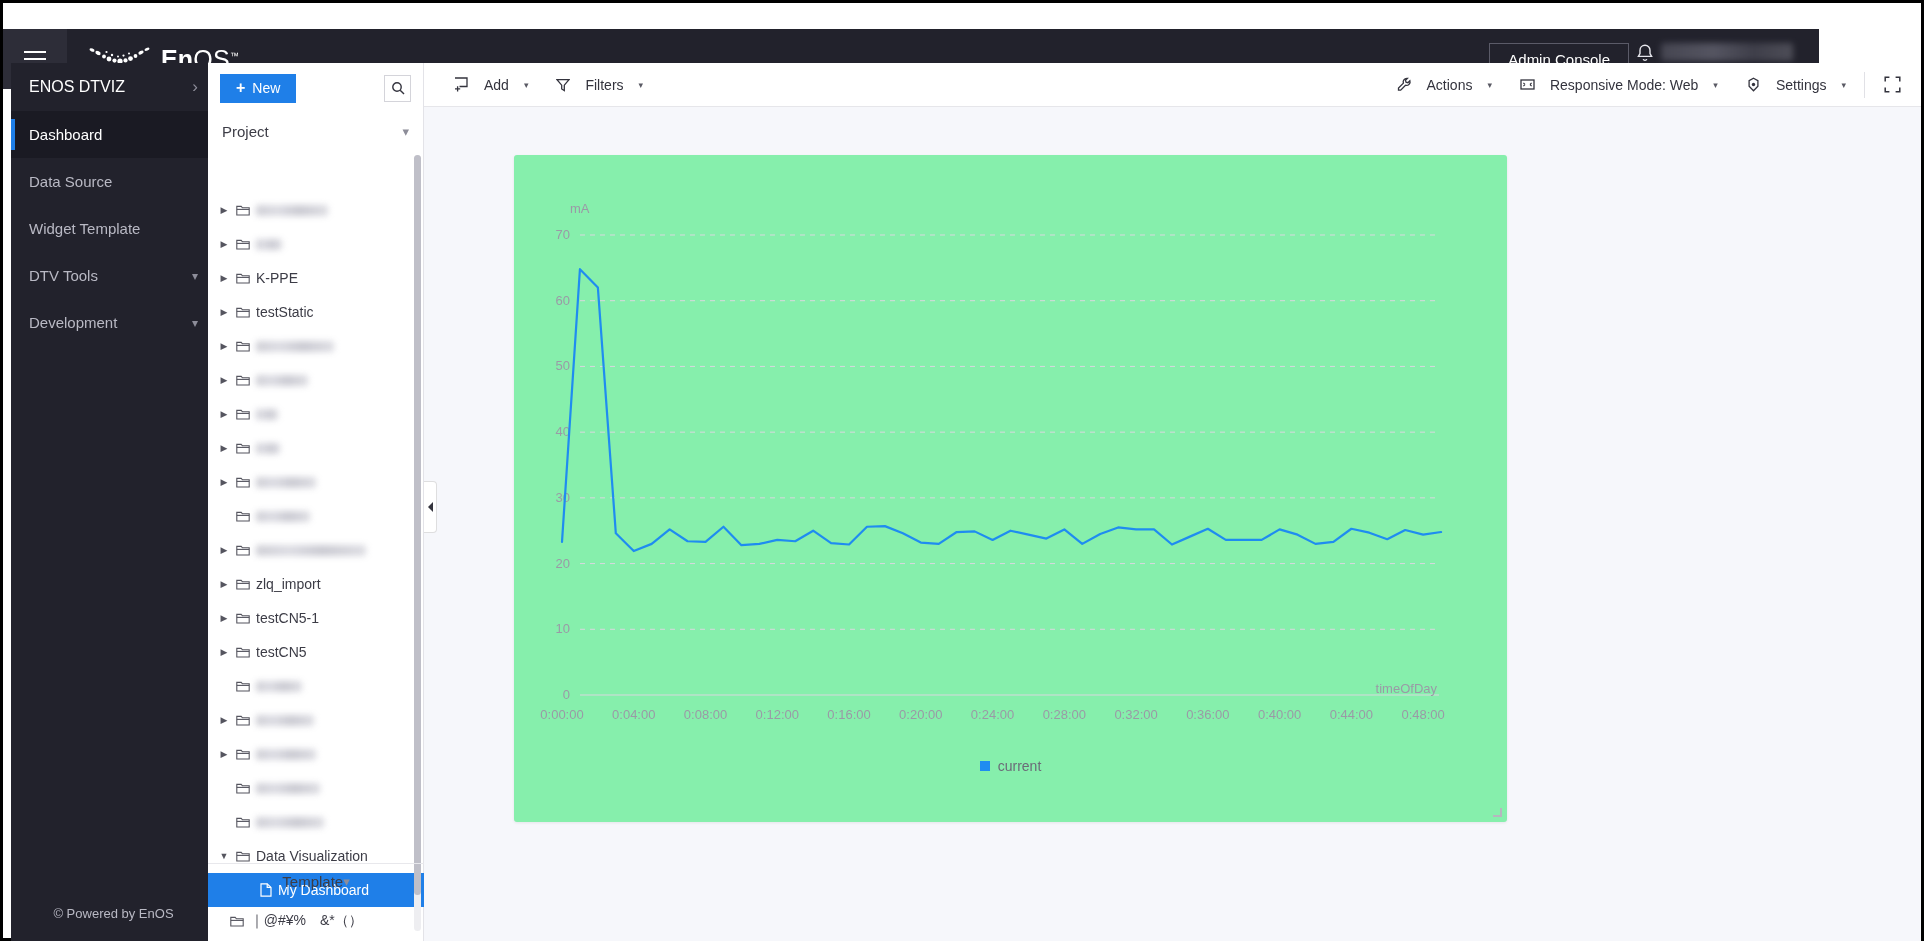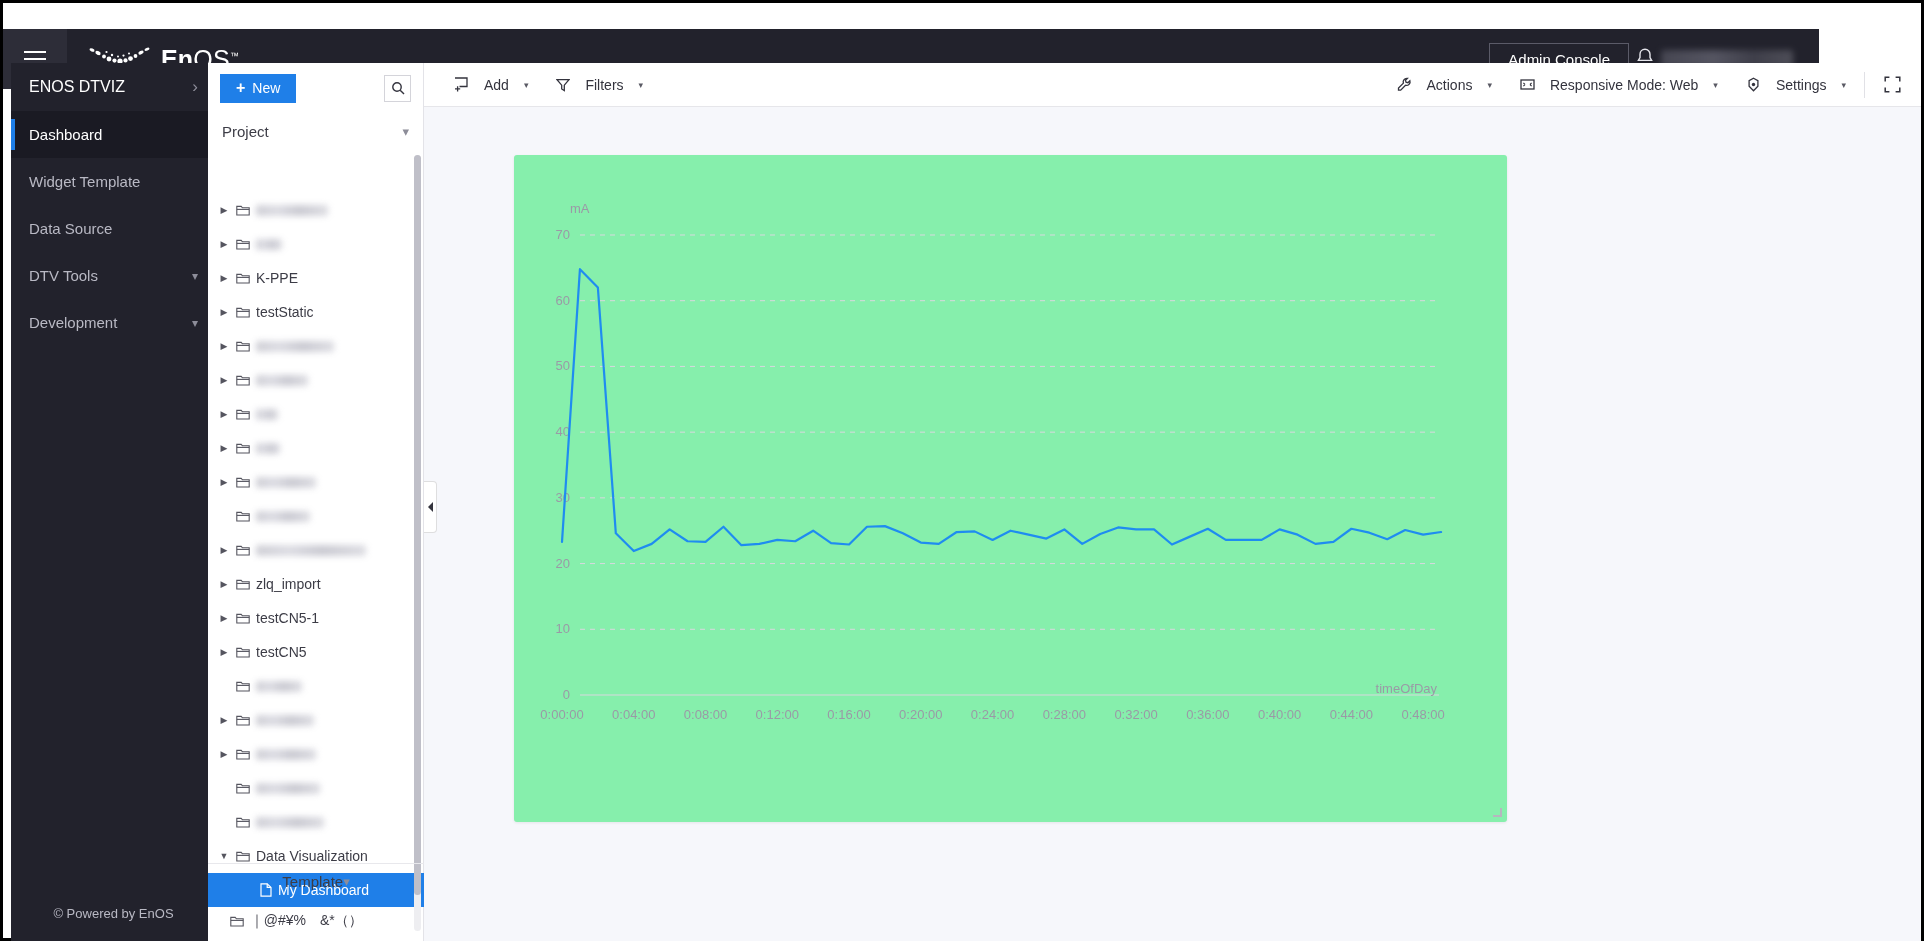--- a/index.html
+++ b/index.html
@@ -41,21 +41,21 @@
   .brand-mark { width: 62px; height: 26px; }
   .brand-text {
     color: #ffffff; font-size: 25px; letter-spacing: .2px;
     font-family: "Liberation Sans", sans-serif;
   }
   .brand-text b { font-weight: 700; }
   .brand-text i { font-style: normal; font-weight: 400; }
   .brand-tm { font-size: 9px; vertical-align: super; }
 
   .topbar-right {
-    margin-left: auto; display: flex; align-items: center; gap: 6px;
+    margin-left: auto; display: flex; align-items: flex-start; gap: 6px;
     padding-right: 26px;
   }
   .admin-console-btn {
     border: 1px solid #5b5b68; color: #ffffff;
     font-size: 15px; padding: 8px 18px; background: transparent;
     cursor: pointer; line-height: 1;
   }
   .bell-icon { cursor: pointer; }
   .user-pill {
     width: 132px; height: 18px; border-radius: 3px;
@@ -278,24 +278,24 @@
   <div class="leftnav">
     <div class="leftnav-title">
       <span>ENOS DTVIZ</span>
       <span class="chev">›</span>
     </div>
 
     <div class="nav-item active">
       <span>Dashboard</span>
     </div>
     <div class="nav-item">
+      <span>Data Source</span>
+    </div>
+    <div class="nav-item">
       <span>Widget Template</span>
-    </div>
-    <div class="nav-item">
-      <span>Data Source</span>
     </div>
     <div class="nav-item">
       <span>DTV Tools</span>
       <span class="caret">▾</span>
     </div>
     <div class="nav-item">
       <span>Development</span>
       <span class="caret">▾</span>
     </div>
 
@@ -637,20 +637,24 @@
               <text x="550.32" y="564" fill="#9a9aa6" font-size="13" text-anchor="middle">0:28:00</text>
               <text x="622.08" y="564" fill="#9a9aa6" font-size="13" text-anchor="middle">0:32:00</text>
               <text x="693.84" y="564" fill="#9a9aa6" font-size="13" text-anchor="middle">0:36:00</text>
               <text x="765.6" y="564" fill="#9a9aa6" font-size="13" text-anchor="middle">0:40:00</text>
               <text x="837.36" y="564" fill="#9a9aa6" font-size="13" text-anchor="middle">0:44:00</text>
               <text x="909.12" y="564" fill="#9a9aa6" font-size="13" text-anchor="middle">0:48:00</text>
               <text x="923" y="538" fill="#9a9aa6" font-size="13" text-anchor="end">timeOfDay</text>
               <polyline points="48,386.8857142857143 65.94,114.17142857142858 83.88,132.5714285714286 101.82,378.34285714285716 119.76,396.0857142857143 137.7,388.8571428571429 155.64,374.4 173.58,386.22857142857146 191.52,386.8857142857143 209.46,371.7714285714286 227.4,390.1714285714286 245.34,388.8571428571429 263.28,384.9142857142857 281.22,386.22857142857146 299.16,375.7142857142857 317.09999999999997,388.2 335.04,389.51428571428573 352.98,371.7714285714286 370.92,371.1142857142857 388.86,378.34285714285716 406.8,387.54285714285714 424.74,388.8571428571429 442.68,377.0285714285714 460.62,376.37142857142857 478.56,384.9142857142857 496.5,375.7142857142857 514.44,379.65714285714284 532.3800000000001,383.6 550.32,374.4 568.26,388.8571428571429 586.1999999999999,379 604.14,372.42857142857144 622.08,374.4 640.02,374.4 657.96,389.51428571428573 675.9,381.62857142857143 693.84,373.74285714285713 711.78,384.9142857142857 729.72,384.9142857142857 747.66,384.9142857142857 765.6,374.4 783.54,379.65714285714284 801.48,388.8571428571429 819.42,386.8857142857143 837.36,373.74285714285713 855.3000000000001,377.6857142857143 873.24,384.25714285714287 891.18,375.0571428571428 909.12,379.65714285714284 927.06,377.0285714285714" fill="none" stroke="#1f8cf0" stroke-width="2.2" stroke-linejoin="round" stroke-linecap="round"></polyline>
             </svg>
         </div>
+        <div class="legend">
+          <span class="legend-swatch"></span>
+          <span class="legend-label">current</span>
+        </div>
         <div class="resize-grip"></div>
       </div>
     </div>
   </div>
 
   <div class="collapse-handle">
     <span class="tri"></span>
   </div>
 
 </div>

